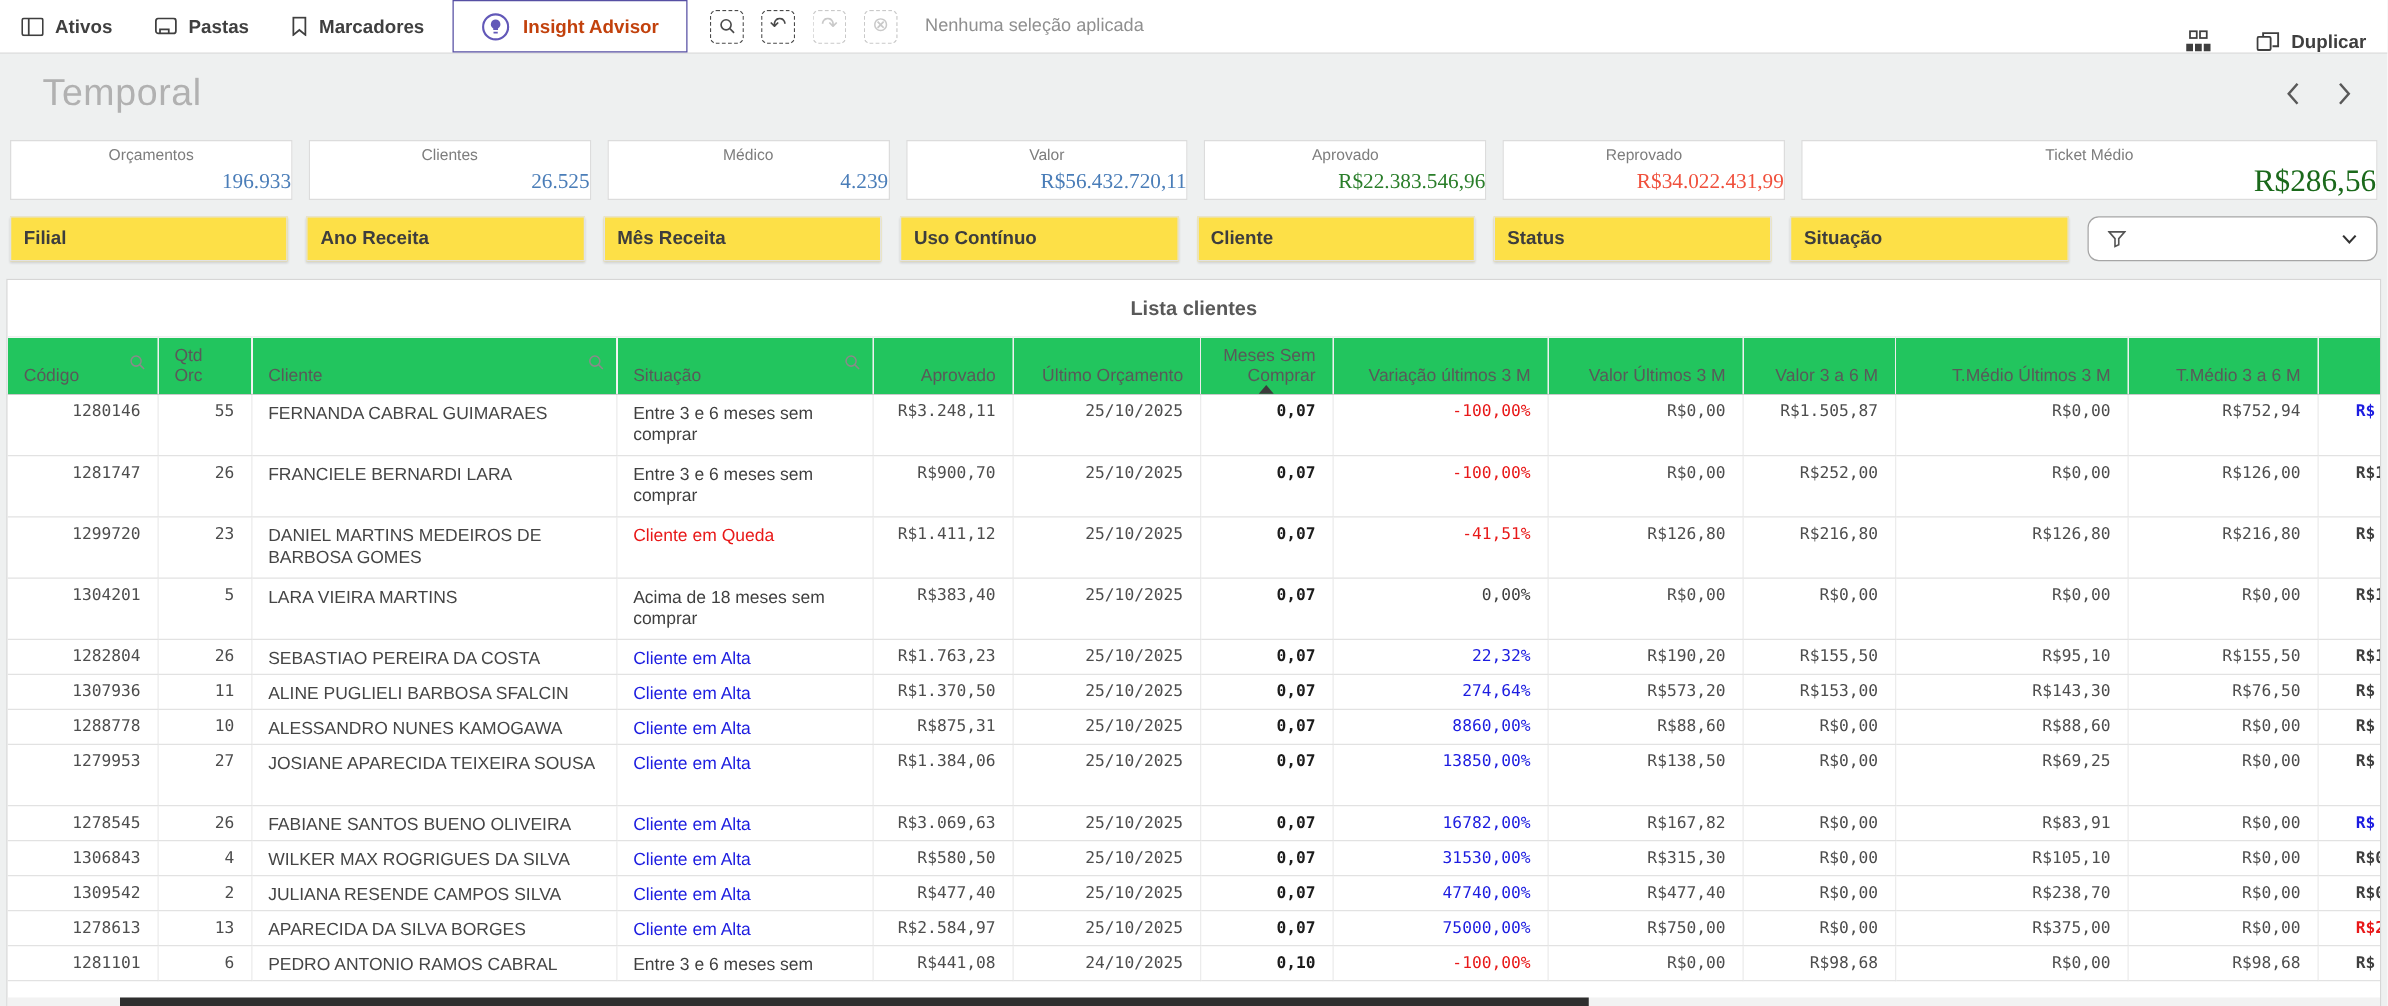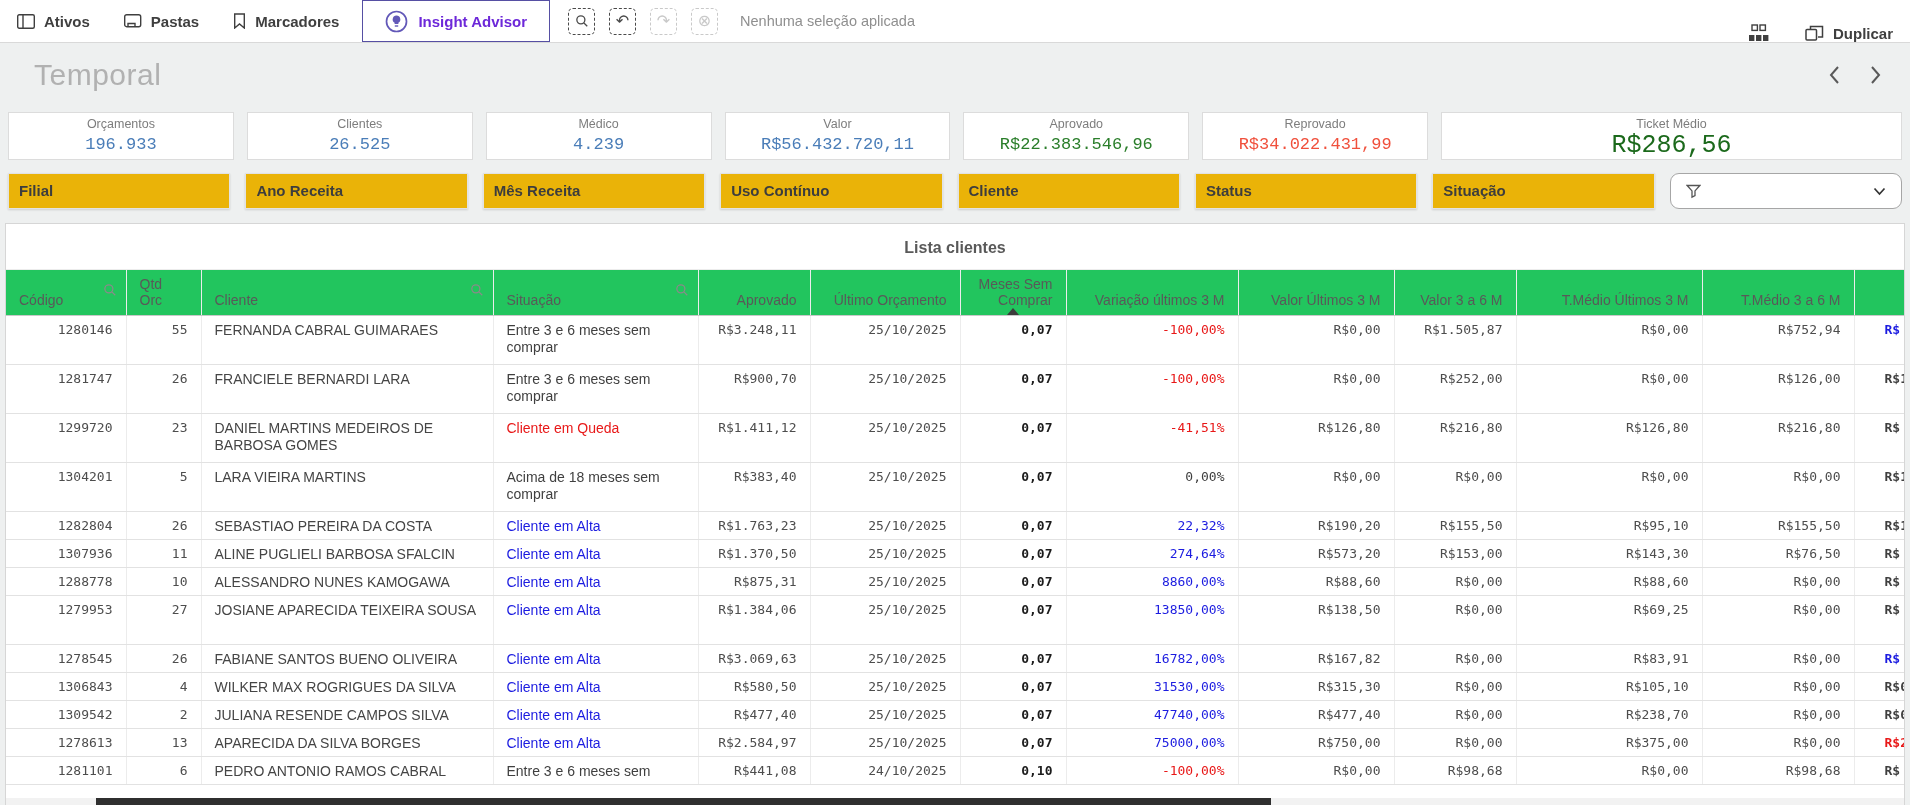--- a/index.html
+++ b/index.html
@@ -17,21 +17,21 @@
     height:43px; background:#fff; border-bottom:1px solid #d9d9d9;
     display:flex; align-items:stretch;
   }
   .tb-item {
     display:flex; align-items:center; gap:9px; padding:0 17px;
     font-size:15px; font-weight:700; color:#3f3f3f; cursor:pointer; white-space:nowrap;
   }
   .tb-insight {
     display:flex; align-items:center; gap:10px; padding:0 22px;
     border:1px solid #564fa3; margin-left:6px;
-    color:#6d28d9; font-size:15px; font-weight:700; cursor:pointer; white-space:nowrap;
+    color:#c2410c; font-size:15px; font-weight:700; cursor:pointer; white-space:nowrap;
   }
   .sel-group { display:flex; align-items:center; gap:14px; padding:0 18px; }
   .sel-btn {
     width:27px; height:27px; border:1.5px dashed #4a4a4a; border-radius:5px;
     display:flex; align-items:center; justify-content:center;
     color:#4a4a4a; font-size:16px; line-height:1; cursor:pointer;
     background:#fff;
   }
   .sel-btn.disabled { border-color:#c9c9c9; color:#c9c9c9; cursor:default; }
   .sel-status { display:flex; align-items:center; font-size:14.5px; color:#8f8f8f; padding-left:4px; white-space:nowrap; }
@@ -47,27 +47,27 @@
   .nav-chev { cursor:pointer; }
 
   
   .kpi-row { display:flex; gap:13px; margin:5px 8px 0; height:48px; }
   .kpi {
     flex:1; background:#fff; border:1px solid #dcdcdc;
     text-align:center; padding-top:3px; overflow:hidden;
   }
   .kpi.wide { flex:2.05; }
   .kpi-label { font-size:12.5px; color:#7d7d7d; line-height:17px; }
-  .kpi-value { font-family:Liberation Mono, monospace; font-size:17px; line-height:24px; }
+  .kpi-value { font-family:Liberation Serif, serif; font-size:17px; line-height:24px;text-align:right; }
   .kpi.wide .kpi-value { font-size:25px; line-height:26px; }
 
   
   .filter-row { display:flex; gap:15px; margin:13px 8px 0; height:36px; }
   .filter-box {
-    flex:1; background:#eab308; border:1px solid #e3e3e3;
+    flex:1; background:#fde047; border:1px solid #e3e3e3;
     box-shadow:0 1px 2px rgba(0,0,0,.14);
     font-size:15px; font-weight:700; color:#3d3d3d;
     line-height:34px; padding:0 10px; overflow:hidden; white-space:nowrap; cursor:pointer;
   }
   .filter-dropdown {
     flex:1; background:#fff; border:1px solid #a6a6a6; border-radius:9px;
     display:flex; align-items:center; justify-content:space-between;
     padding:0 15px; cursor:pointer;
   }
 

